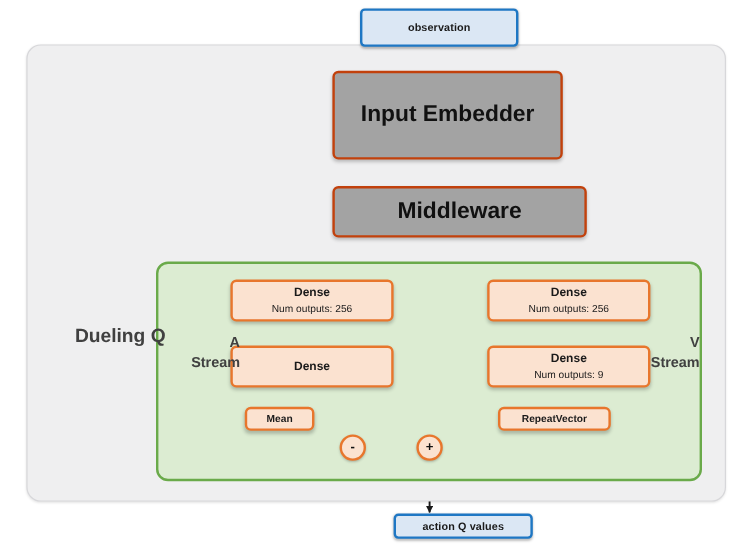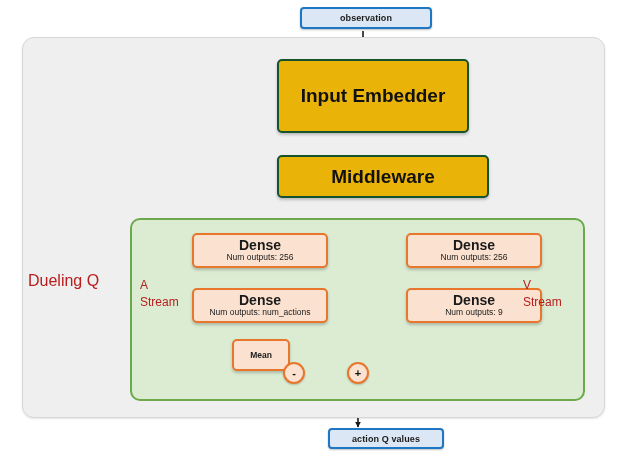--- a/index.html
+++ b/index.html
@@ -51,59 +51,59 @@
     border:2px solid #1e77c4;
     border-radius:4px;
     font-size:9px;
     font-weight:700;
     color:#1a1a1a;
     letter-spacing:.1px;
     box-shadow:0 1px 2px rgba(0,0,0,.25);
   }
 
   .green-box{
-    background:#eab308;
-    border:2px solid #14532d;
+    background:#a3a3a3;
+    border:2px solid #c2410c;
     border-radius:5px;
     color:#111;
     font-weight:700;
     box-shadow:0 2px 3px rgba(0,0,0,.22);
   }
   .green-box.big{font-size:19px;}
 
   .orange-box{
     background:#fbe2d0;
     border:2px solid #e8762c;
     border-radius:5px;
     color:#1a1a1a;
     box-shadow:0 2px 3px rgba(0,0,0,.22);
   }
-  .orange-box .ttl{font-size:14px;font-weight:700;line-height:12px;}
+  .orange-box .ttl{font-size:10px;font-weight:700;line-height:12px;}
   .orange-box .sub{font-size:8.5px;font-weight:400;line-height:12px;}
   .orange-box.single{font-size:8.5px;font-weight:700;}
 
   .op-circle{
     position:absolute;
     box-sizing:border-box;
     width:22px;height:22px;
     border-radius:50%;
     background:#fbe2d0;
     border:2px solid #e8762c;
     display:flex;align-items:center;justify-content:center;
     font-size:11px;font-weight:700;color:#111;
     line-height:1;
     z-index:4;
     box-shadow:0 1px 2px rgba(0,0,0,.22);
   }
 
   .caption{
     position:absolute;
-    text-align:left;
-    color:#b91c1c;
-    font-weight:400;
+    text-align:right;
+    color:#404040;
+    font-weight:700;
     z-index:3;
     line-height:17px;
   }
   .caption.head{font-size:16px;width:110px;}
   .caption.stream{font-size:12px;width:60px;}
 </style>
 </head>
 <body>
 
 <div id="stage">
@@ -144,21 +144,21 @@
       <path d="M305,373 L346,373" marker-end="url(#ah)"></path>
 
       <path d="M478,323 L478,337" marker-end="url(#ah)"></path>
 
       <path d="M478,359 L478,367 Q478,373 472,373 L380,373" marker-end="url(#ah)"></path>
 
       <path d="M358,384 L358,427" marker-end="url(#ah)"></path>
     </g>
   </svg>
 
-  <div class="node io-box" style="left:300px;top:7px;width:132px;height:22px;">
+  <div class="node io-box" style="left:300px;top:7px;width:132px;height:32px;">
     <span>observation</span>
   </div>
 
   <div class="node io-box" style="left:300px;top:428px;width:116px;height:21px;margin-left:28px;">
     <span>action Q values</span>
   </div>
 
   <div class="node green-box big" style="left:277px;top:59px;width:192px;height:74px;">
     <span>Input Embedder</span>
   </div>
@@ -167,37 +167,39 @@
     <span>Middleware</span>
   </div>
 
   <div class="node orange-box" style="left:192px;top:233px;width:136px;height:35px;">
     <span class="ttl">Dense</span>
     <span class="sub">Num outputs: 256</span>
   </div>
 
   <div class="node orange-box" style="left:192px;top:288px;width:136px;height:35px;">
     <span class="ttl">Dense</span>
-    <span class="sub">Num outputs: num_actions</span>
-  </div>
-
-  <div class="node orange-box single" style="left:232px;top:339px;width:58px;height:32px;">
+  </div>
+
+  <div class="node orange-box single" style="left:204px;top:339px;width:58px;height:20px;">
     <span>Mean</span>
   </div>
 
   <div class="node orange-box" style="left:406px;top:233px;width:136px;height:35px;">
     <span class="ttl">Dense</span>
     <span class="sub">Num outputs: 256</span>
   </div>
 
   <div class="node orange-box" style="left:406px;top:288px;width:136px;height:35px;">
     <span class="ttl">Dense</span>
     <span class="sub">Num outputs: 9</span>
   </div>
 
+  <div class="node orange-box single" style="left:415px;top:339px;width:94px;height:20px;">
+    <span>RepeatVector</span>
+  </div>
 
   <div class="op-circle" style="left:283px;top:362px;">
     <span>-</span>
   </div>
 
   <div class="op-circle" style="left:347px;top:362px;">
     <span>+</span>
   </div>
 
   <div class="caption head" style="left:28px;top:272px;">

